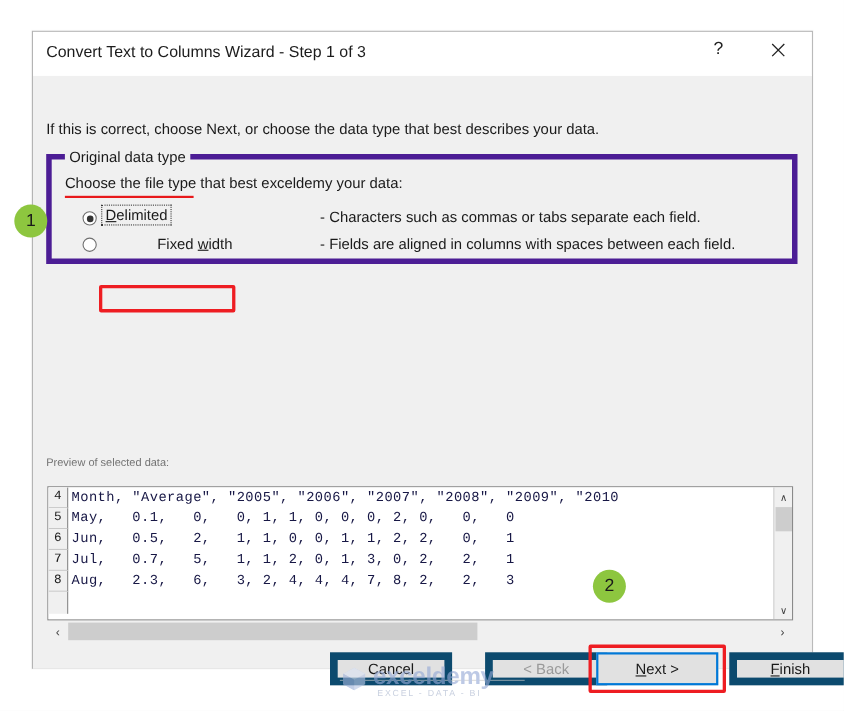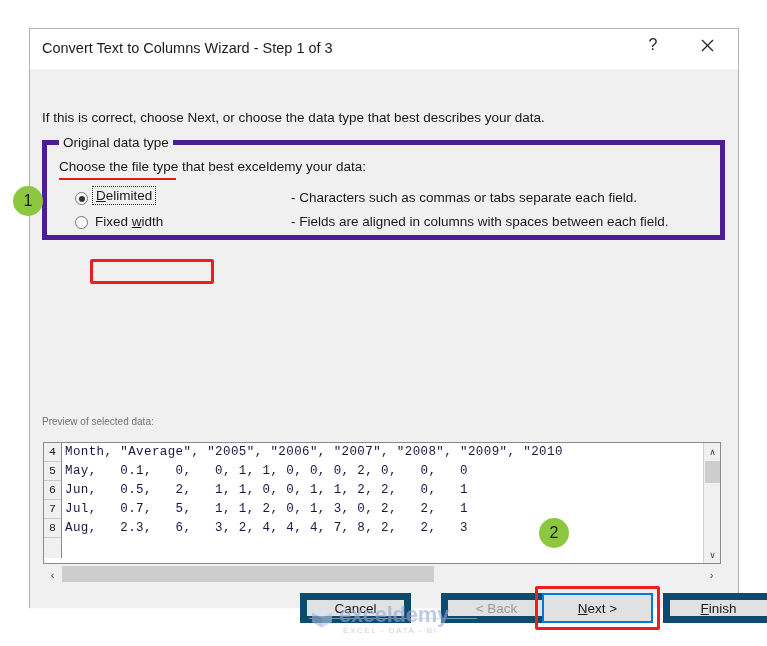--- a/index.html
+++ b/index.html
@@ -115,20 +115,21 @@
     left: 50%; top: 50%;
     width: 6px; height: 6px;
     margin-left: -3px; margin-top: -3px;
     border-radius: 50%;
     background: #333;
   }
   .radio-label {
     font-size: 13.5px;
     color: #1a1a1a;
     white-space: nowrap;
+    margin-left: 48px;
   }
   .radio-label .ul { text-decoration: underline; }
   .focus-box {
     border: 1px dotted #3a3a3a;
     padding: 1px 3px;
     margin-left: -3px;
   }
   .radio-desc {
     font-size: 13.5px;
     color: #1a1a1a;

